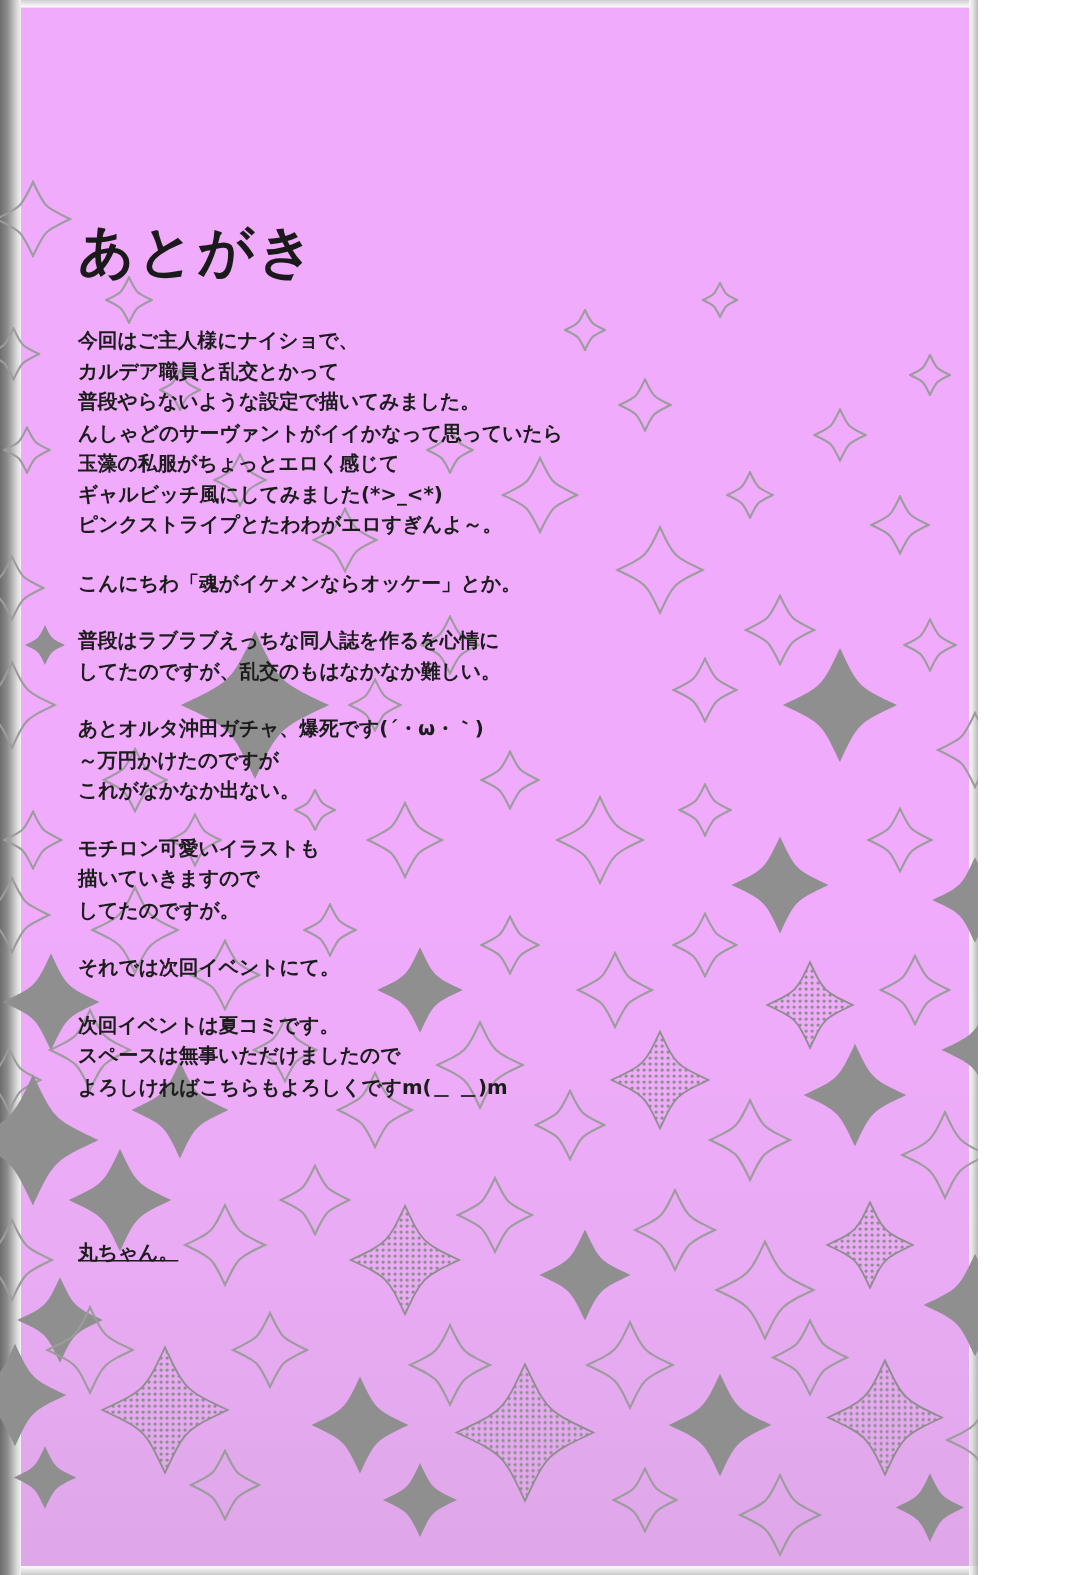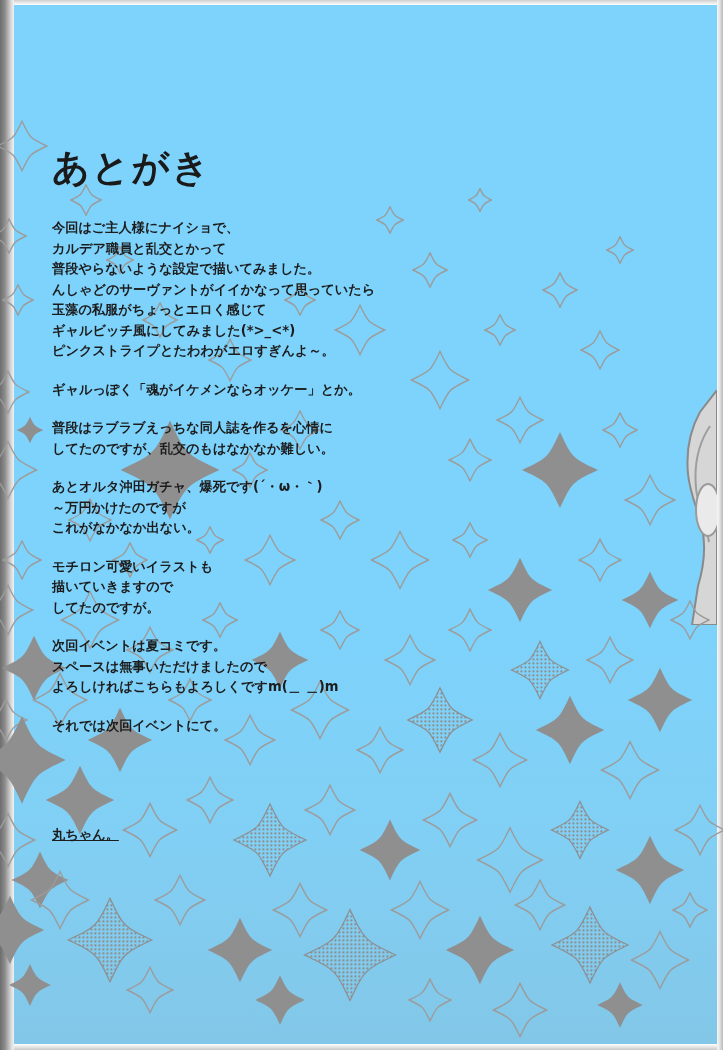--- a/index.html
+++ b/index.html
@@ -5,23 +5,23 @@
   html, body {
     margin: 0;
     padding: 0;
     background: #ffffff;
   }
   body {
     font-family: "Liberation Sans", "DejaVu Sans", sans-serif;
   }
   #page {
     position: relative;
-    width: 723px;
+    width: 652px;
     height: 1050px;
-    background: #7dd3fc;
+    background: #f0abfc;
     overflow: hidden;
   }
   
   .gutter-left {
     position: absolute;
     left: 0;
     top: 0;
     width: 14px;
     height: 1050px;
     background: linear-gradient(to right, #6d6d6d 0%, #8c8c8c 35%, #d9d9d9 80%, #f2f2f2 100%);
@@ -669,31 +669,31 @@
     <div class="heading">あとがき</div>
 
     <div class="body-text">
       <p class="para">今回はご主人様にナイショで、
 カルデア職員と乱交とかって
 普段やらないような設定で描いてみました。
 んしゃどのサーヴァントがイイかなって思っていたら
 玉藻の私服がちょっとエロく感じて
 ギャルビッチ風にしてみました(*&gt;_&lt;*)
 ピンクストライプとたわわがエロすぎんよ～。</p>
-      <p class="para">ギャルっぽく「魂がイケメンならオッケー」とか。</p>
+      <p class="para">こんにちわ「魂がイケメンならオッケー」とか。</p>
       <p class="para">普段はラブラブえっちな同人誌を作るを心情に
 してたのですが、乱交のもはなかなか難しい。</p>
       <p class="para gap-huge">あとオルタ沖田ガチャ、爆死です(´・ω・｀)
 ～万円かけたのですが
 これがなかなか出ない。</p>
       <p class="para">モチロン可愛いイラストも
 描いていきますので
 してたのですが。</p>
+      <p class="para">それでは次回イベントにて。</p>
       <p class="para">次回イベントは夏コミです。
 スペースは無事いただけましたので
 よろしければこちらもよろしくですm(＿ ＿)m</p>
-      <p class="para">それでは次回イベントにて。</p>
     </div>
 
     <div class="signature">丸ちゃん。</div>
   </div>
 
 </div>
 
 </body></html>

